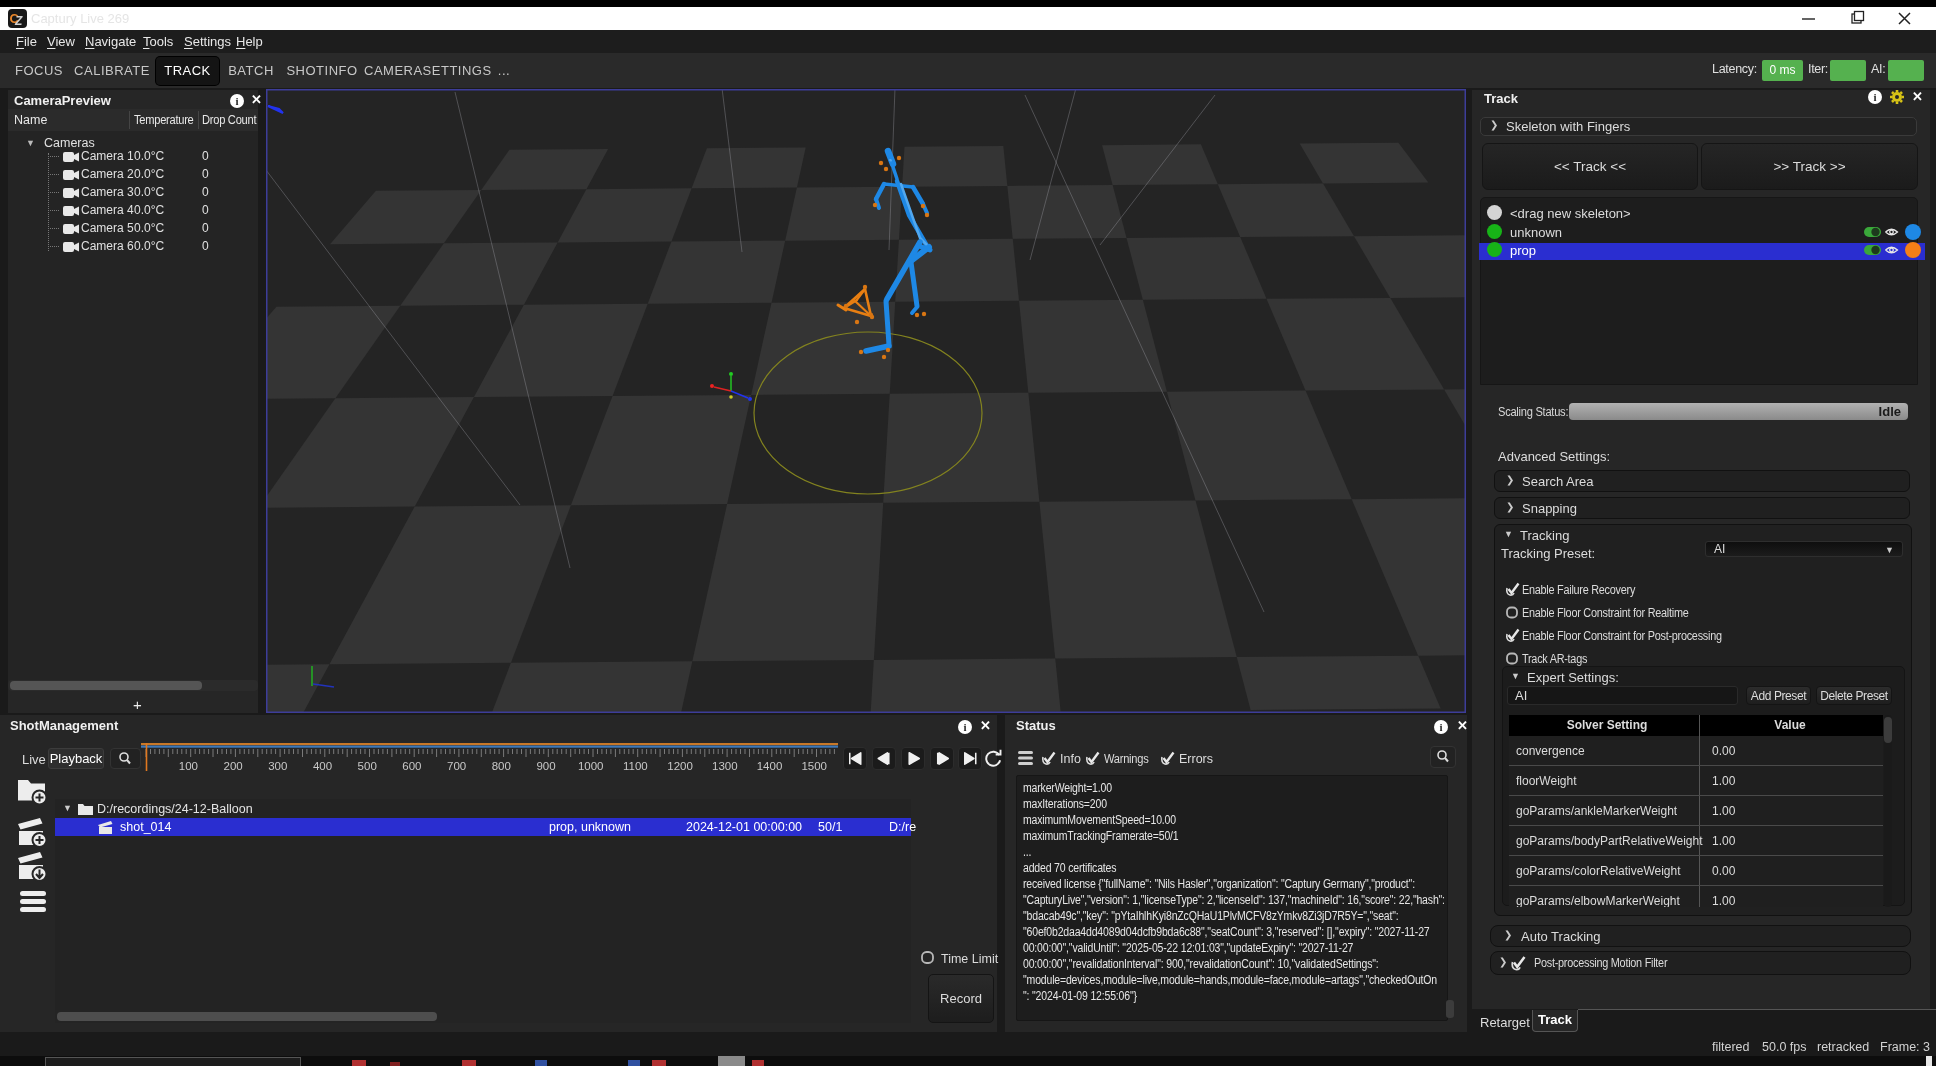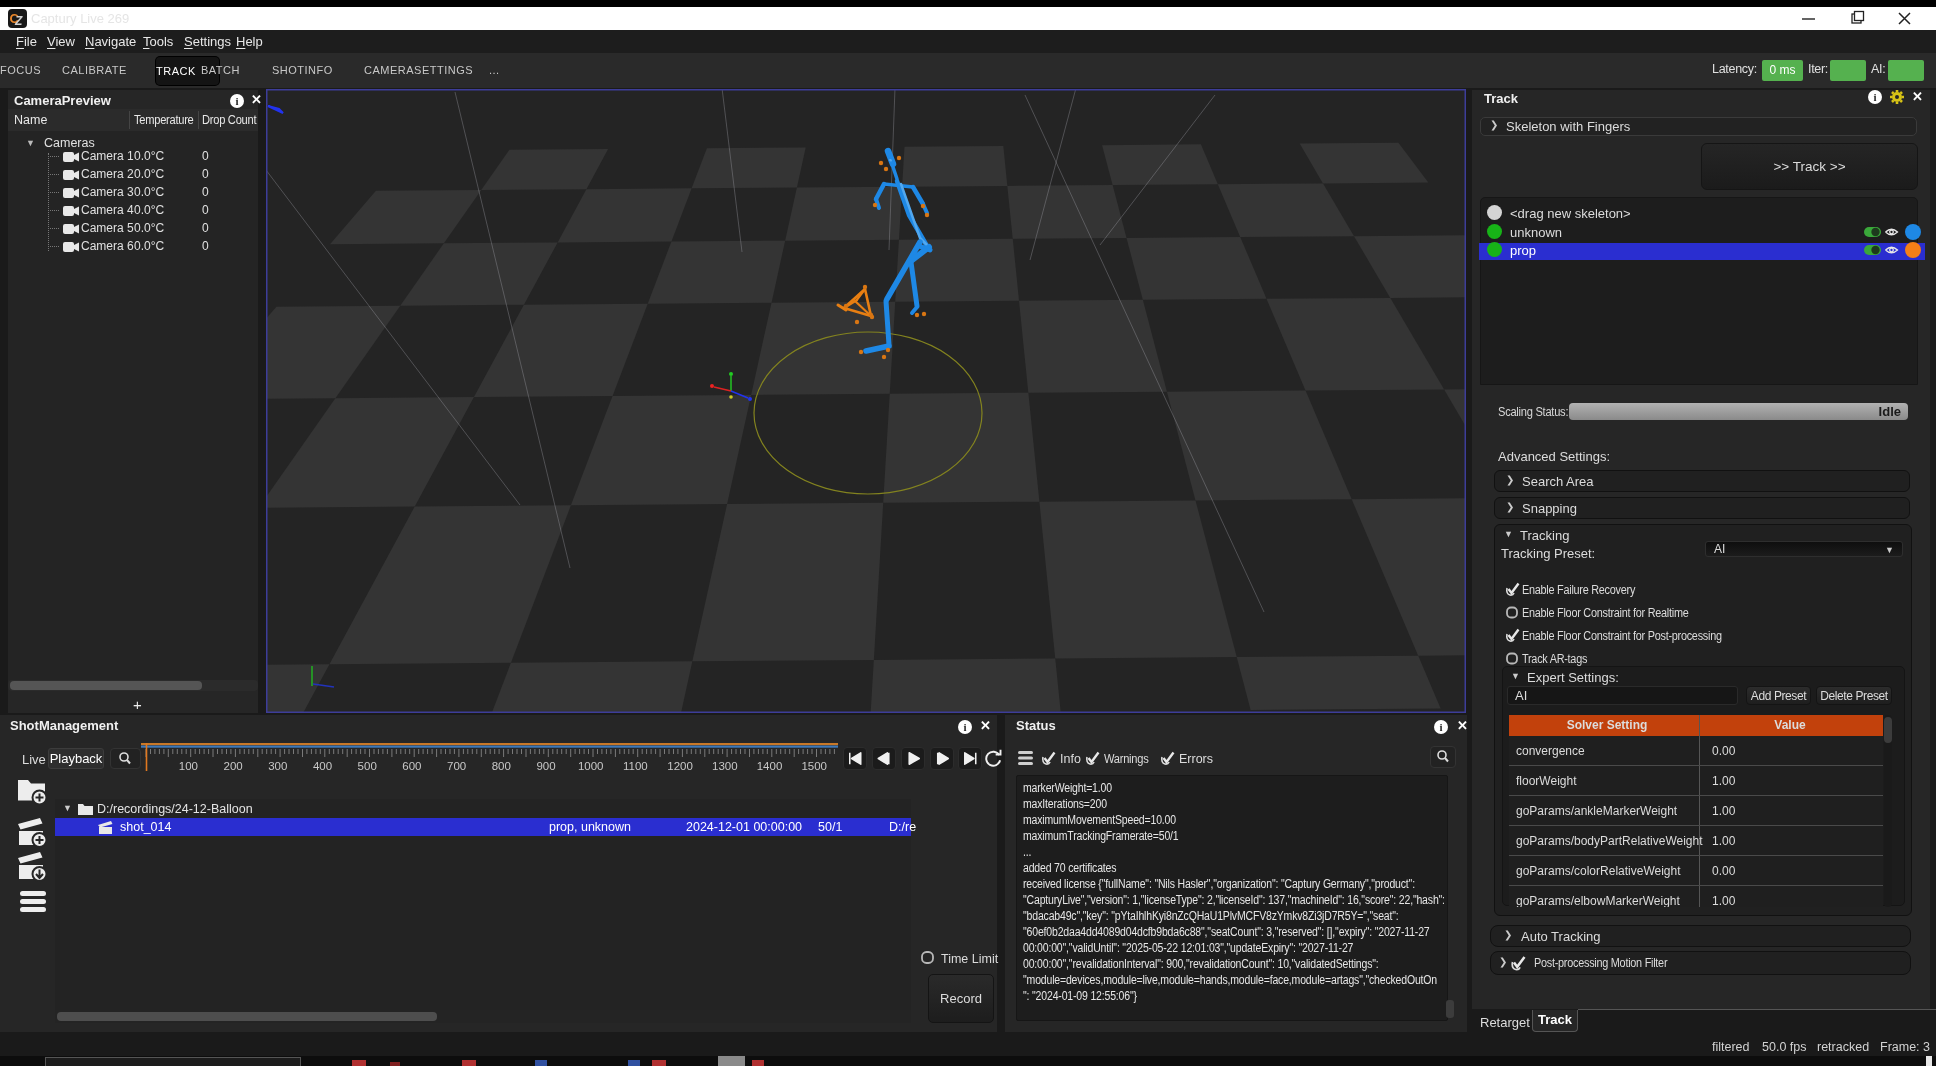--- a/index.html
+++ b/index.html
@@ -4,21 +4,21 @@
 html,body{width:1936px;height:1066px;overflow:hidden;background:#1a1a1a;font-family:"Liberation Sans",sans-serif;color:#dcdcdc}
 .abs{position:absolute}
 #titleblack{left:0;top:0;width:1936px;height:7px;background:#000}
 #titlebar{left:0;top:7px;width:1936px;height:23px;background:#fff;color:#111}
 #appicon{left:8px;top:9px;width:19px;height:19px;background:#181818;border-radius:4px}
 #titletext{left:31px;top:11px;font-size:13px;color:#e5e5e5}
 #menubar{left:0;top:30px;width:1936px;height:23px;background:#1d1d1d;font-size:13px;color:#e8e8e8}
 .menu-item{position:absolute;top:4px}
 .menu-item span{text-decoration:underline;text-underline-offset:2px}
 #tabbar{left:0;top:53px;width:1936px;height:35px;background:#2a2a2a}
-.tab{position:absolute;top:0;height:35px;line-height:35px;font-size:11px;color:#c8c8c8;letter-spacing:0.5px;text-align:left}
+.tab{position:absolute;top:0;height:35px;line-height:35px;font-size:13px;color:#c8c8c8;letter-spacing:0.5px;text-align:center}
 .tab.active{background:#141414;color:#fff;border-radius:4px;top:4px;height:28px;line-height:28px;box-shadow:0 0 0 1px #000}
 .pill{position:absolute;height:21px;border-radius:2px;background:#55b14f}
 .lat-label{position:absolute;top:9px;font-size:12.5px;color:#e0e0e0;letter-spacing:-0.3px}
 .panel{position:absolute;background:#262626}
 .phead{position:absolute;left:6px;top:3px;font-weight:bold;font-size:13px;color:#f0f0f0}
 .icircle{position:absolute;width:14px;height:14px;border-radius:50%;background:#fff;color:#262626;font-weight:bold;font-size:11px;text-align:center;line-height:14px;font-family:"Liberation Serif",serif}
 .xicon{position:absolute;color:#fff;font-size:13px;font-weight:bold}
 .gbox{position:absolute;background:#202020;border:1px solid #111;border-radius:6px}
 .cl{letter-spacing:-0.3px;transform:scaleX(0.89);transform-origin:0 50%;white-space:nowrap}
 .nw{white-space:nowrap}
@@ -260,20 +260,21 @@
           <line x1="11.4" y1="4.6" x2="13" y2="3"></line>
         </g>
       </g>
       <circle cx="8" cy="8" r="2" fill="#262626"></circle>
     </svg>
  <div class="xicon" style="left:440px;top:-1px">✕</div>
  <div class="abs" style="left:8px;top:27px;width:437px;height:19px;background:#222;border:1px solid #3a3a3a;border-radius:5px;font-size:13px">
    <span class="abs" style="left:9px;top:1px;color:#ccc;font-size:10px">❯</span>
       <span class="abs" style="left:25px;top:1px">Skeleton with Fingers</span>
  </div>
+ <div class="abs" style="left:10px;top:53px;width:216px;height:47px;background:linear-gradient(#252525,#1b1b1b);border:1px solid #151515;border-radius:6px;text-align:center;line-height:45px;font-size:13.5px">&lt;&lt; Track &lt;&lt;</div>
  <div class="abs" style="left:229px;top:53px;width:217px;height:47px;background:linear-gradient(#252525,#1b1b1b);border:1px solid #151515;border-radius:6px;text-align:center;line-height:45px;font-size:13.5px">&gt;&gt; Track &gt;&gt;</div>
  <div class="abs" style="left:8px;top:107px;width:438px;height:188px;background:#1d1d1d;border:1px solid #161616;border-radius:5px 5px 0 0">
    <div class="abs" style="left:6px;top:7px;width:15px;height:15px;border-radius:50%;background:#d4d4d4"></div>
    <span class="abs" style="left:29px;top:8px;font-size:13px">&lt;drag new skeleton&gt;</span>
    <div class="abs" style="left:6px;top:26px;width:15px;height:15px;border-radius:50%;background:#17b317"></div>
    <span class="abs" style="left:29px;top:27px;font-size:13px">unknown</span>
    <div class="abs" style="left:-2px;top:45px;width:446px;height:17px;background:#2a2ed0"></div>
    <div class="abs" style="left:6px;top:44px;width:15px;height:15px;border-radius:50%;background:#17b317"></div>
    <span class="abs" style="left:29px;top:45px;font-size:13px;color:#fff">prop</span>
    <svg class="abs" style="left:383px;top:26px" width="58" height="16" viewBox="0 0 58 16">
@@ -330,21 +331,21 @@
         </svg></div>
       <span class="abs cl2" style="left:27px;top:127px;font-size:12.5px">Track AR-tags</span>
 
    <div class="abs" style="left:7px;top:141px;width:403px;height:240px;background:#1c1c1c;border:1px solid #141414;border-radius:5px">
      <span class="abs" style="left:8px;top:4px;color:#ccc;font-size:9px">▼</span>
         <span class="abs" style="left:24px;top:3px;font-size:13px">Expert Settings:</span>
      <div class="abs" style="left:4px;top:19px;width:231px;height:19px;background:#161616;border:1px solid #2a2a2a;border-radius:3px;font-size:13px;line-height:18px"><span style="padding-left:7px">AI</span></div>
      <div class="abs" style="left:243px;top:19px;width:65px;height:19px;background:linear-gradient(#2c2c2c,#1e1e1e);border:1px solid #141414;border-radius:4px;font-size:12px;text-align:center;line-height:18px;white-space:nowrap;letter-spacing:-0.4px">Add Preset</div>
      <div class="abs" style="left:313px;top:19px;width:76px;height:19px;background:linear-gradient(#2c2c2c,#1e1e1e);border:1px solid #141414;border-radius:4px;font-size:12px;text-align:center;line-height:18px;white-space:nowrap;letter-spacing:-0.4px">Delete Preset</div>
      <div class="abs" style="left:6px;top:48px;width:374px;height:192px;background:#1f1f1f;overflow:hidden;font-size:12px">
-<div class="abs" style="left:0;top:0;width:374px;height:21px;background:#c2410c;font-weight:bold;text-align:center">
+<div class="abs" style="left:0;top:0;width:374px;height:21px;background:#000000;font-weight:bold;text-align:center">
             <span class="abs" style="left:0;width:196px;top:3px;text-align:center">Solver Setting</span>
             <span class="abs" style="left:196px;width:170px;top:3px;text-align:center">Value</span>
           </div>
 <div class="abs" style="left:190px;top:0;width:1px;height:192px;background:#555"></div>
 <div class="abs" style="left:0;top:21px;width:374px;height:30px;border-bottom:1px solid #4a4a4a">
             <span class="abs" style="left:7px;top:8px">convergence</span>
             <span class="abs" style="left:203px;top:8px">0.00</span>
           </div>
 <div class="abs" style="left:0;top:51px;width:374px;height:30px;border-bottom:1px solid #4a4a4a">
             <span class="abs" style="left:7px;top:8px">floorWeight</span>

